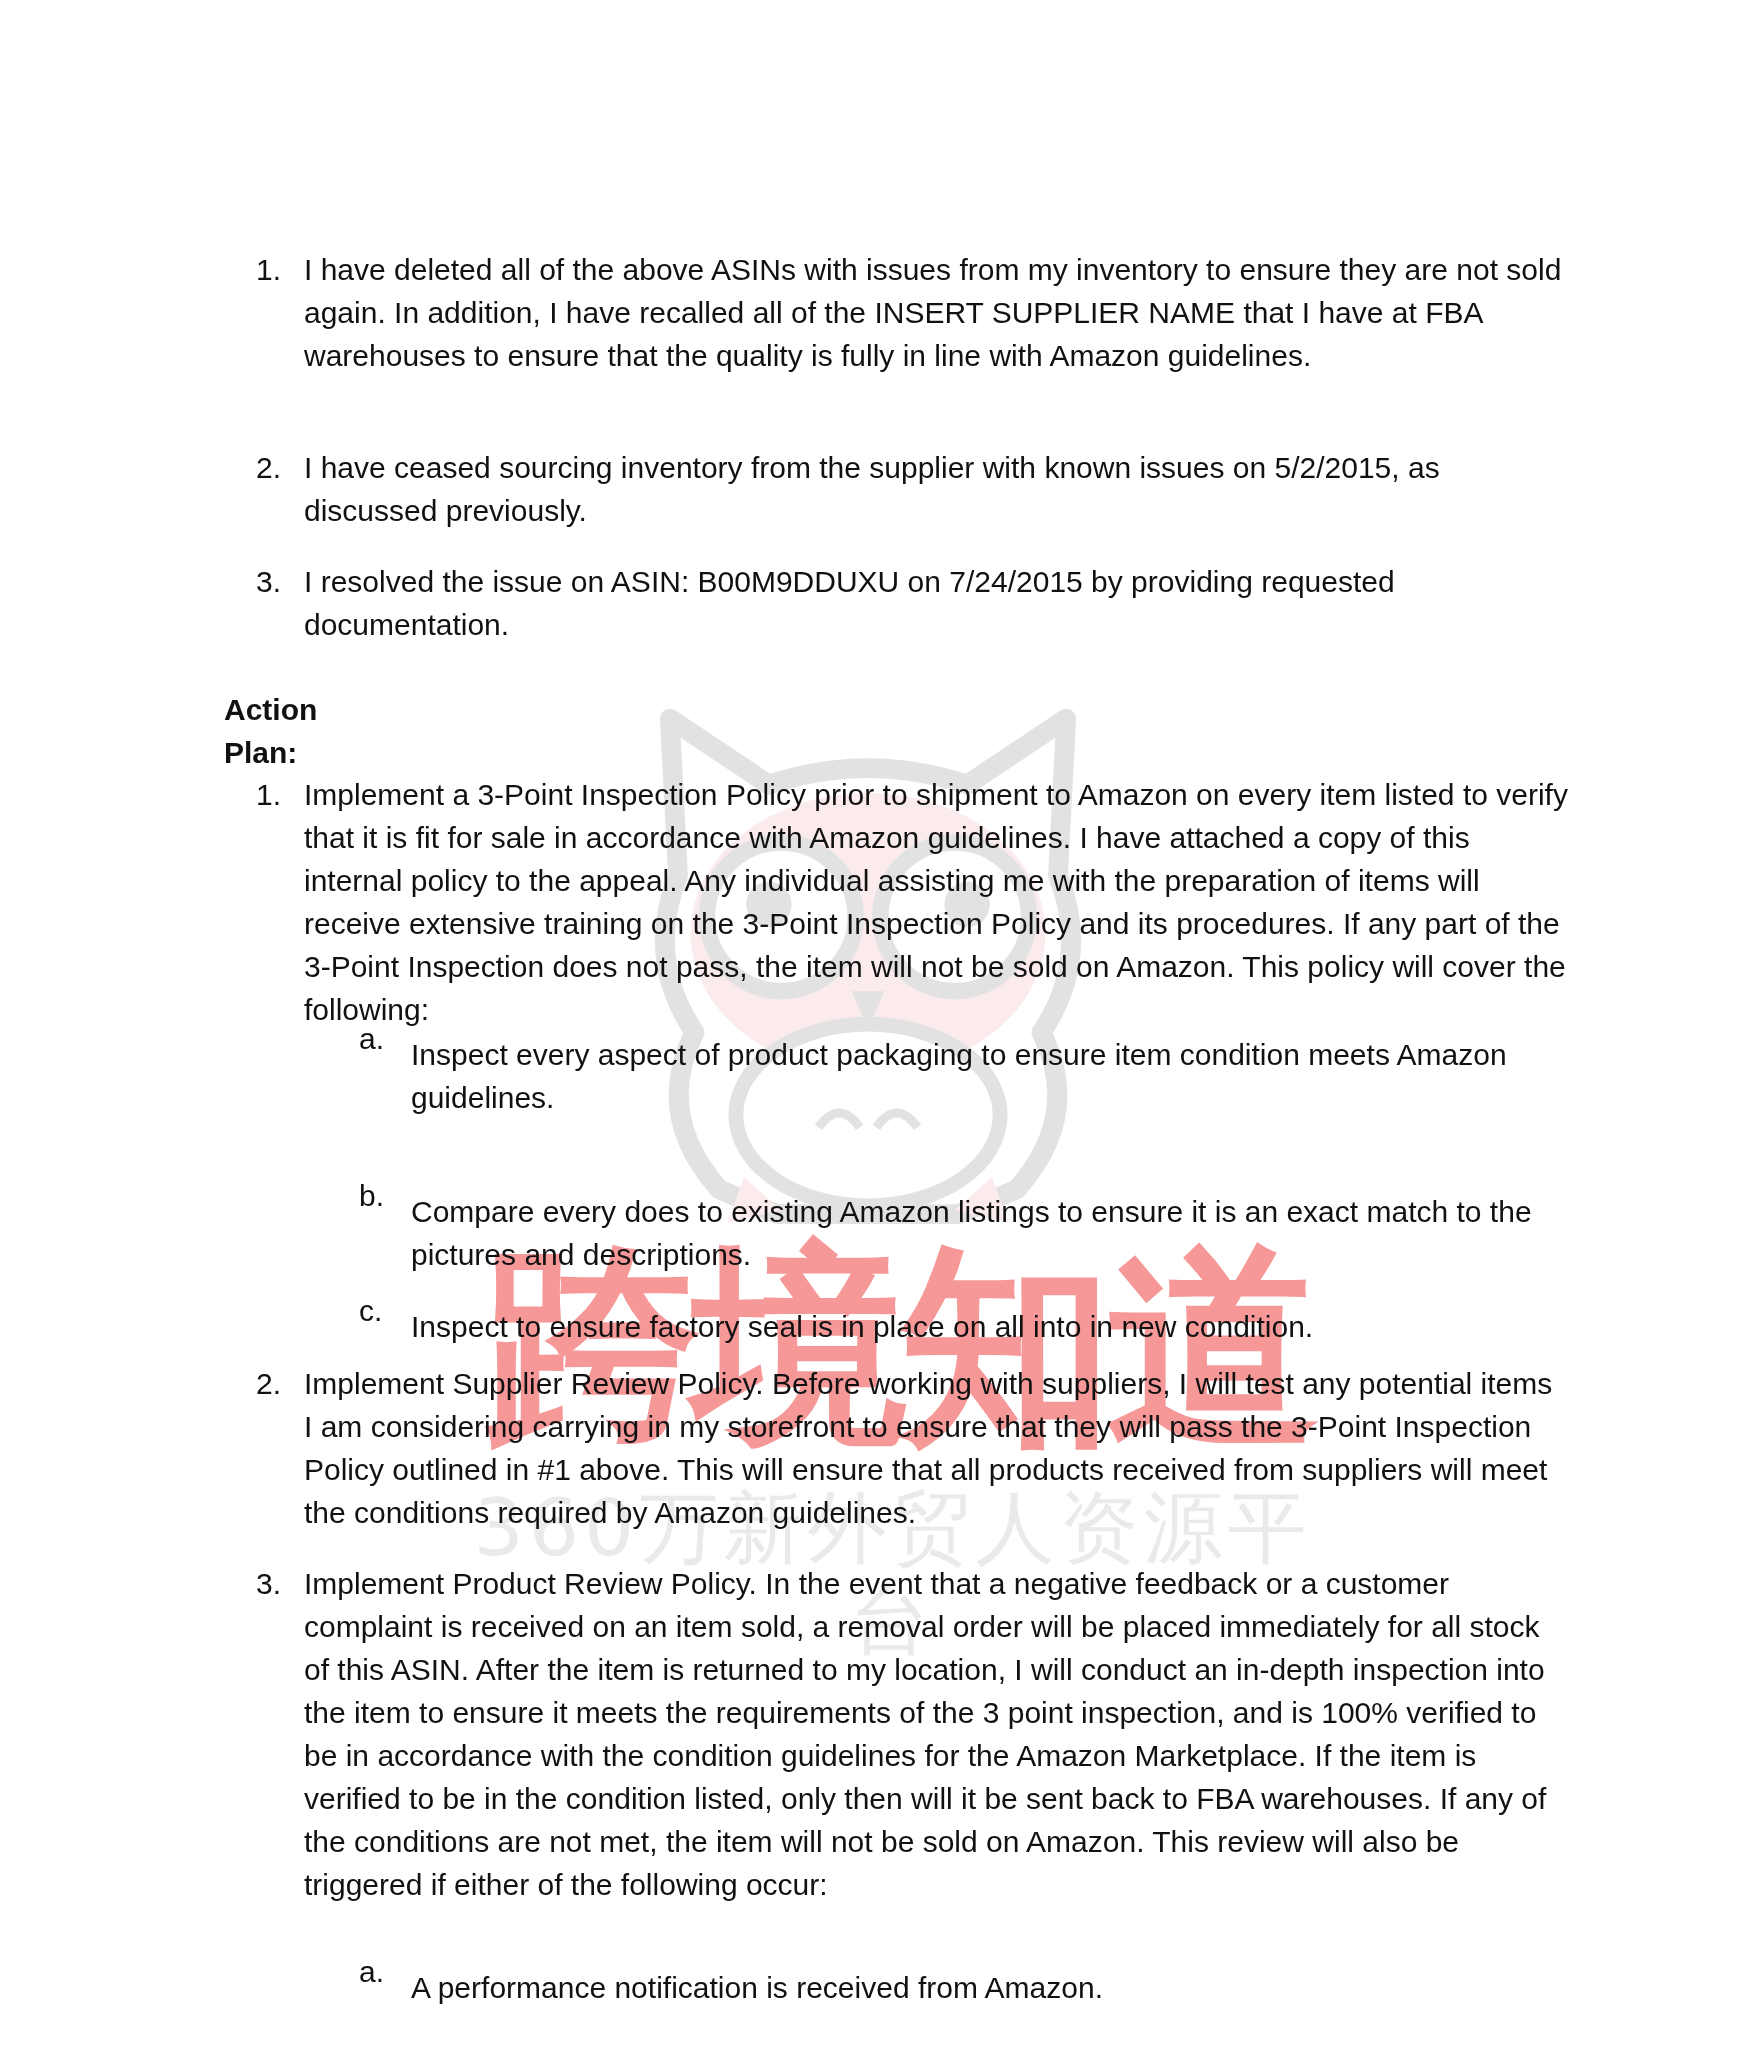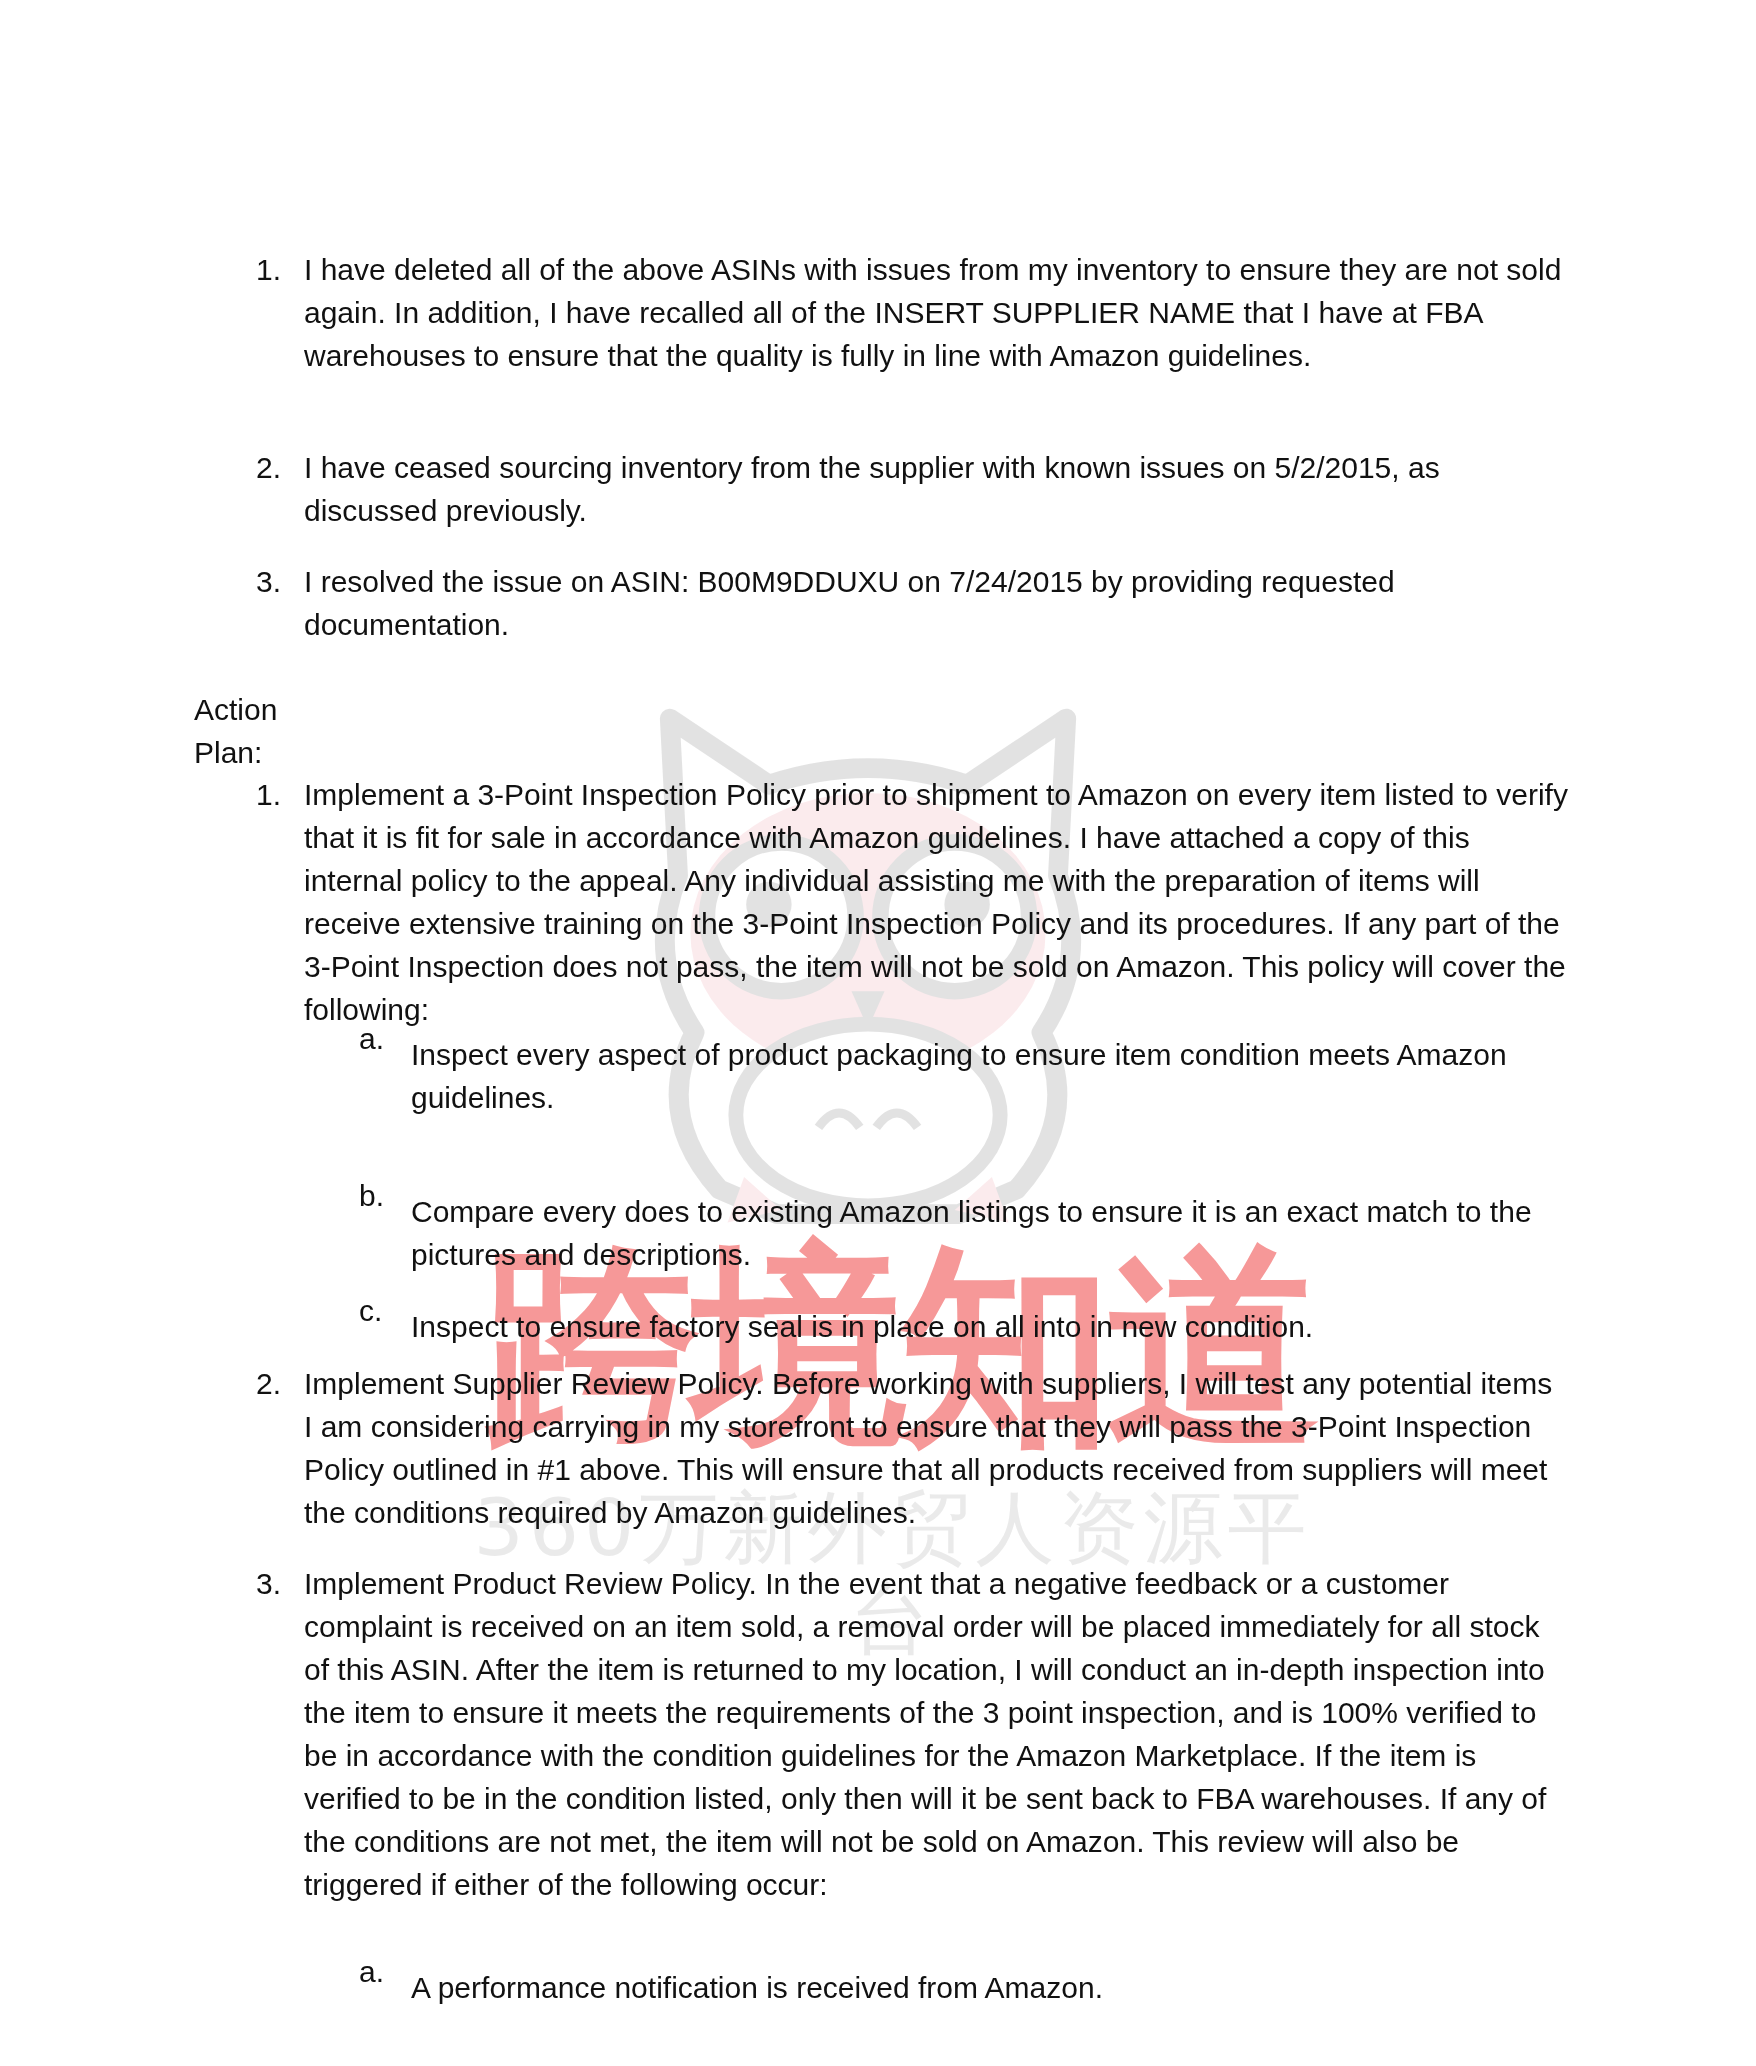--- a/index.html
+++ b/index.html
@@ -25,21 +25,21 @@
       color: #d6d6d6; opacity: 0.5; letter-spacing: 5px;
     }
     .content { position: absolute; left: 0; top: 0; z-index: 1; }
     .item { position: absolute; }
     .num { position: absolute; }
     .txt { position: absolute; }
     .l1 .num { left: 256px; }
     .l1 .txt { left: 304px; width: 1264px; }
     .l2 .num { left: 359px; }
     .l2 .txt { left: 411px; width: 1161px; margin-top: 16px; }
-    .heading { position: absolute; left: 194px; }
+    .heading { position: absolute; left: 224px; font-weight: bold; }
   </style>
 </head>
 <body>
 
 <div class="page">
 
   <div class="watermark">
     <svg class="wm-owl" viewBox="0 0 1080 1300">
 
       <path d="M60 40 L300 200 Q540 120 780 200 L1020 40 L1000 420 Q1080 620 960 800 Q1060 1000 900 1180 L760 1240 L320 1240 L180 1180 Q20 1000 120 800 Q0 620 80 420 Z" fill="none" stroke="#9a9a9a" stroke-width="48" stroke-linejoin="round"></path>

